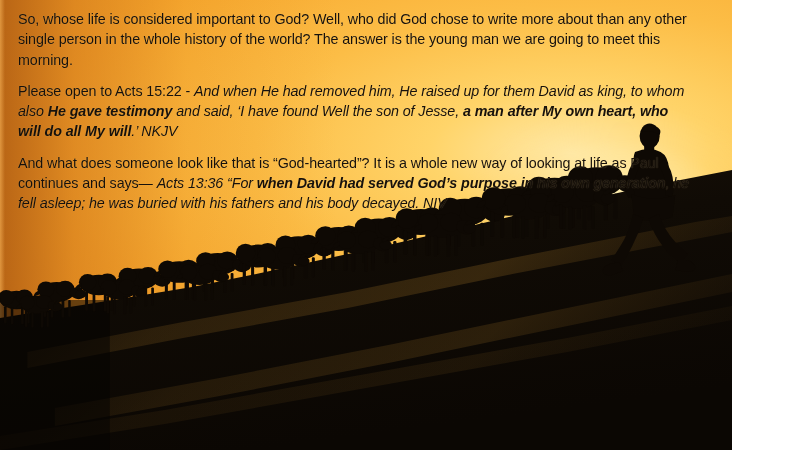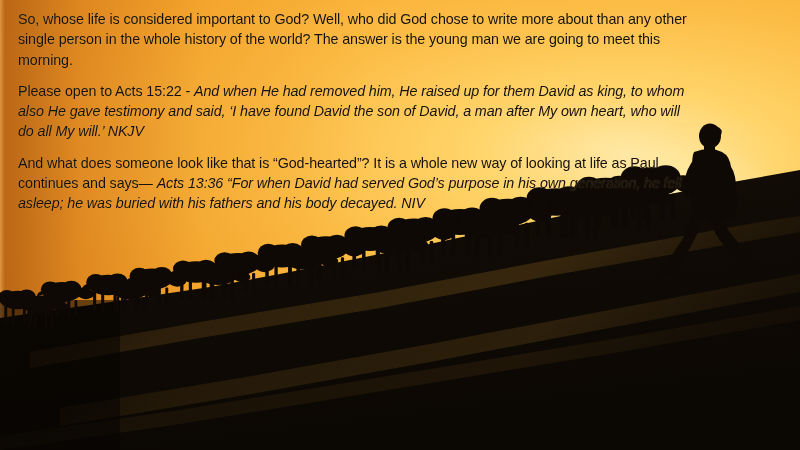--- a/index.html
+++ b/index.html
@@ -3,21 +3,21 @@
 <meta charset="utf-8">
 <title>Slide</title>
 <style>
   html, body {
     margin: 0;
     padding: 0;
     background: #ffffff;
   }
   #slide {
     position: relative;
-    width: 800px;
+    width: 732px;
     height: 450px;
     overflow: hidden;
     font-family: "Liberation Sans", sans-serif;
     background: #f6a82a;
   }
 
   
   .sky {
     position: absolute;
     inset: 0;
@@ -72,21 +72,21 @@
     font-size: 14.3px;
     line-height: 20.3px;
     letter-spacing: -0.1px;
     margin: 0 0 11px 0;
     text-shadow: 0 0 1px rgba(255,225,160,.35);
   }
   .para:last-child { margin-bottom: 8px; }
   .para.p2 { width: 672px; }
   .para.p3 { width: 672px; }
   .i  { font-style: italic; }
-  .bi { font-style: italic; font-weight: normal; }
+  .bi { font-style: italic; font-weight: bold; }
 </style>
 </head>
 <body>
 
 <div id="slide">
 
   <div class="sky"></div>
   <div class="sky-warm-left"></div>
   <div class="sky-glow"></div>
   <div class="sky-edge-left"></div>
@@ -190,17 +190,17 @@
           <path d="M20,86 q6,16 18,28 q8,8 14,12 l-8,9 q-10,-6 -19,-16 q-11,-13 -16,-28 Z"></path>
 
           <path d="M50,132 q9,2 10,7 q0,5 -9,5 l-13,-2 l3,-10 Z"></path>
         </g>
       </g>
     </svg>
   </div>
 
   <div class="textblock">
     <p class="para p1"><span>So, whose life is considered important to God? Well, who did God chose to write more about than any other single person in the whole history of the world? The answer is the young man we are going to meet this morning.</span></p>
-    <p class="para p2"><span>Please open to Acts 15:22 - </span><span class="i">And when He had removed him, He raised up for them David as king, to whom also </span><span class="bi">He gave testimony</span><span class="i"> and said, ‘I have found David the son of David, </span><span class="bi">a man after My own heart, who will do all My will</span><span class="i">.’ NKJV</span></p>
+    <p class="para p2"><span>Please open to Acts 15:22 - </span><span class="i">And when He had removed him, He raised up for them David as king, to whom also </span><span class="bi">He gave testimony</span><span class="i"> and said, ‘I have found Well the son of Jesse, </span><span class="bi">a man after My own heart, who will do all My will</span><span class="i">.’ NKJV</span></p>
     <p class="para p3"><span>And what does someone look like that is “God-hearted”? It is a whole new way of looking at life as Paul continues and says— </span><span class="i">Acts 13:36 “For </span><span class="bi">when David had served God’s purpose in his own generation</span><span class="i">, he fell asleep; he was buried with his fathers and his body decayed. NIV</span></p>
   </div>
 
 </div>
 
 </body></html>

